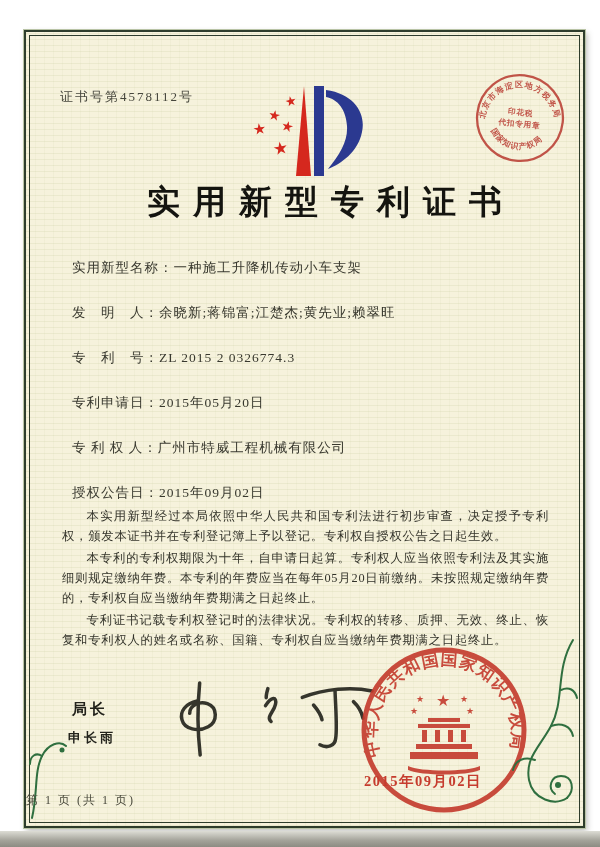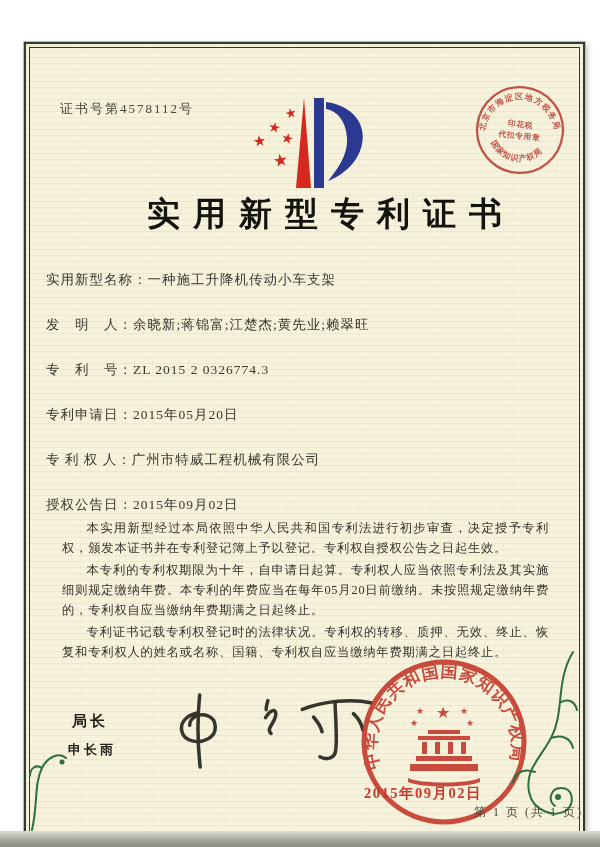--- a/index.html
+++ b/index.html
@@ -1,21 +1,21 @@
 <!DOCTYPE html>
 <html><head>
 <meta charset="utf-8">
 <style>
   html,body{margin:0;padding:0;}
   body{
     width:600px;height:847px;overflow:hidden;position:relative;
     background:linear-gradient(180deg,#fdfdfa 0%,#f4f4ee 80%,#ededе6 100%);
     font-family:"Liberation Serif","DejaVu Serif",serif;
   }
-  .photo{position:absolute;inset:0;margin-top:12px;}
+  .photo{position:absolute;inset:0;}
   .photo-shadow{
     position:absolute;left:0;right:0;bottom:0;height:16px;
     background:linear-gradient(180deg,#ddddd5 0%,#a3a299 60%,#8d8c83 100%);
   }
   .cert{
     position:absolute;left:24px;top:30px;width:557px;height:794px;
     border:2px solid #2e3d2c;
     box-shadow:0 0 0 1px #b9c4a6, 2px 3px 6px rgba(60,60,50,.35);
     background:
       repeating-linear-gradient(0deg, rgba(176,186,130,0.16) 0px, rgba(176,186,130,0.16) 1px, transparent 1px, transparent 6px),
@@ -27,39 +27,39 @@
     position:absolute;left:34px;top:56px;font-size:13px;letter-spacing:2px;color:#47473d;
   }
   .tax-stamp{position:absolute;left:448px;top:40px;width:92px;height:92px;opacity:.85;transform:rotate(6deg);}
   .stamp-ring-text{font-size:10.5px;font-weight:bold;fill:#b8392f;letter-spacing:1px;}
   .stamp-center{font-size:10px;font-weight:bold;fill:#b8392f;text-anchor:middle;letter-spacing:1px;}
   .logo{position:absolute;left:215px;top:52px;width:124px;height:96px;}
   .title{
     position:absolute;left:0;right:0;top:148px;margin:0;text-align:center;
     font-size:33px;font-weight:700;letter-spacing:13px;color:#14140f;text-indent:13px;padding-left:40px;
   }
-  .fields{position:absolute;left:20px;right:30px;top:227px;}
+  .fields{position:absolute;left:46px;right:30px;top:227px;}
   .field-row{margin-bottom:27px;font-size:13.5px;line-height:18px;color:#3a3a30;letter-spacing:1px;}
   .field-label{color:#3a3a30;}
   .field-value{color:#38382e;}
   .body-text{position:absolute;left:36px;right:34px;top:474px;color:#33332a;font-family:Liberation Serif, serif;}
   .body-text p{
     margin:0 0 2px 0;font-size:12.3px;line-height:1.63;text-indent:2em;letter-spacing:0.8px;
     text-align:justify;
   }
   .sign-title{position:absolute;left:46px;top:668px;font-size:15px;letter-spacing:3px;color:#23231c;font-weight:600;}
   .sign-name{position:absolute;left:42px;top:697px;font-size:13px;letter-spacing:3px;color:#23231c;font-weight:600;}
   .signature{position:absolute;left:142px;top:640px;width:235px;height:95px;transform:rotate(-2deg);}
   .seal{position:absolute;left:332px;top:612px;width:172px;height:172px;opacity:.9;}
   .seal-ring-text{font-size:17px;font-weight:bold;fill:#c43a2c;}
   .seal-date{
     position:absolute;left:338px;top:740px;font-size:14.5px;font-weight:bold;color:#c63c2e;letter-spacing:1.5px;
   }
   .footer{
-    position:absolute;left:0;right:0;top:760px;text-align:right;
+    position:absolute;left:0;right:0;top:760px;text-align:left;
     font-size:12px;letter-spacing:2px;color:#4a4a3c;
   }
   .flourish-br{position:absolute;right:4px;top:598px;width:84px;height:188px;}
   .flourish-bl{position:absolute;left:2px;top:690px;width:44px;height:100px;}
 </style>
 </head>
 <body>
 
 <div class="photo">
   <div class="cert">

